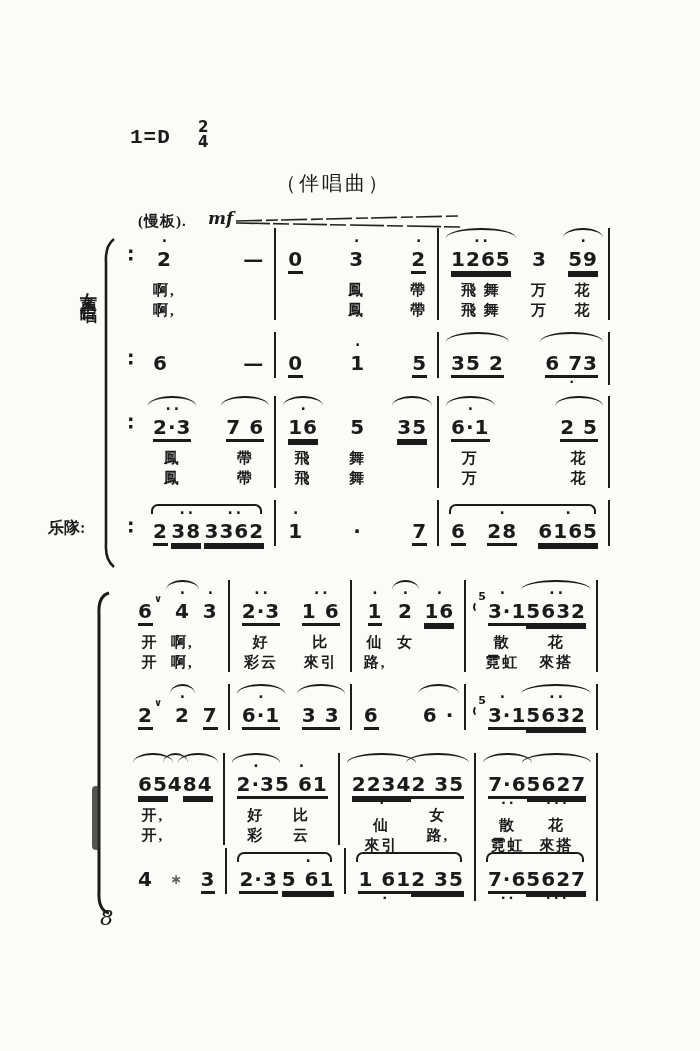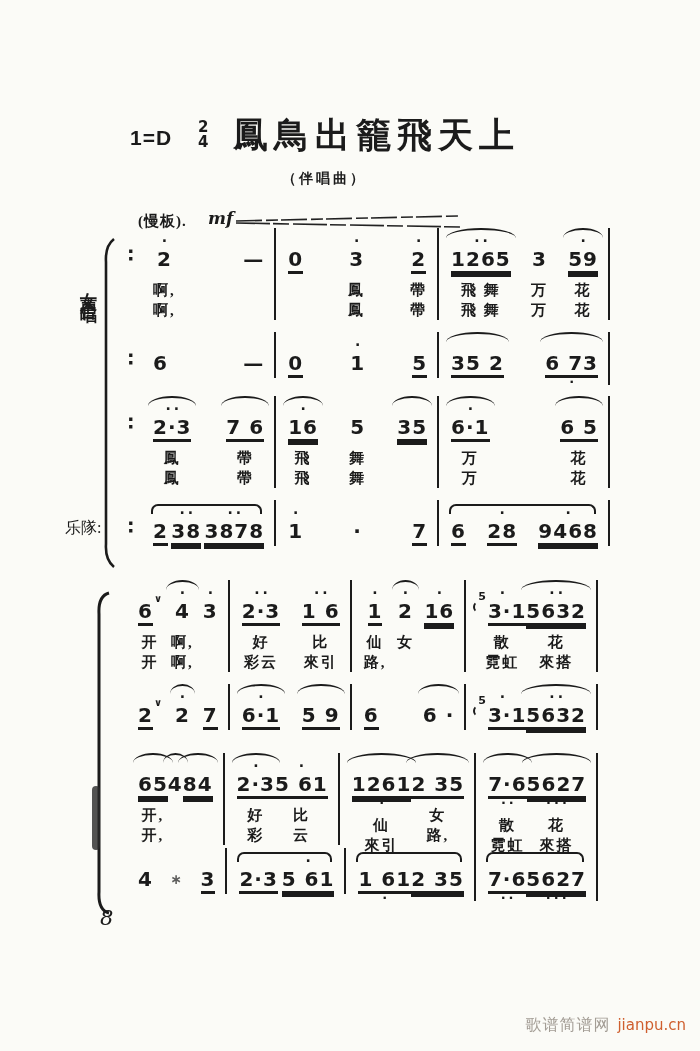--- a/index.html
+++ b/index.html
@@ -1,32 +1,32 @@
 <!DOCTYPE html>
 <html><head>
 <meta charset="utf-8">
 <style>
   html,body{margin:0;padding:0;background:#8a8a8a;}
   #page{position:relative;width:700px;height:1051px;background:#fbfbf7;color:#1b1b1b;
         font-family:"Liberation Serif",serif;overflow:hidden;}
   
   .hdr-key{position:absolute;left:130px;top:126px;font-size:21px;font-weight:700;
-           font-family:Liberation Sans, sans-serif;letter-spacing:1px;}
+           font-family:Liberation Mono, monospace;letter-spacing:1px;}
   .meter{position:absolute;left:198px;top:120px;display:flex;flex-direction:column;align-items:center;
          font-family:"DejaVu Sans",sans-serif;font-weight:700;font-size:15px;line-height:15px;}
   .title{position:absolute;left:233px;top:112px;font-size:35px;font-weight:700;letter-spacing:6px;white-space:nowrap;}
-  .subtitle{position:absolute;left:282px;top:170px;font-size:14px;font-weight:700;letter-spacing:3px;}
+  .subtitle{position:absolute;left:276px;top:170px;font-size:20px;font-weight:400;letter-spacing:3px;}
   .tempo{position:absolute;left:138px;top:212px;font-size:15px;font-weight:700;letter-spacing:1px;}
   .dyn{position:absolute;left:208px;top:208px;font-size:17px;font-weight:700;font-style:italic;
        font-family:"DejaVu Serif",serif;}
   .hairpin{position:absolute;left:234px;top:213px;}
   
   .label-chorus{position:absolute;left:77px;top:278px;writing-mode:vertical-rl;text-orientation:upright;
                 font-size:17px;font-weight:700;letter-spacing:5px;}
-  .label-orch{position:absolute;left:65px;top:518px;font-size:16px;font-weight:400;}
+  .label-orch{position:absolute;left:48px;top:518px;font-size:16px;font-weight:700;}
   .brace{position:absolute;}
   #brace1{left:101px;top:236px;} #brace2{left:94px;top:590px;}
   #brace-smudge{position:absolute;left:92px;top:786px;width:8px;height:64px;background:#2a2a2a;
                 border-radius:4px;opacity:.8;filter:blur(.6px);}
   
   .system{position:absolute;}
   #sys1{left:128px;top:228px;width:482px;height:348px;}
   #sys2{left:126px;top:580px;width:472px;height:336px;}
   .music-line{position:absolute;left:0;right:0;display:flex;align-items:flex-start;}
   #sys1 .l0{top:0px}   #sys1 .l1{top:104px} #sys1 .l2{top:168px} #sys1 .l3{top:272px}
@@ -71,21 +71,20 @@
 </head>
 <body>
 
 <div id="page">
 
   <div class="hdr-key">1=D</div>
   <div class="meter">
     <span>2</span>
     <span>4</span>
   </div>
-  <div class="title">鳳鳥出籠飛天上</div>
   <div class="subtitle">（伴唱曲）</div>
 
   <div class="tempo">(慢板).</div>
   <div class="dyn">mf</div>
   <svg class="hairpin" width="228" height="18">
     <line x1="2" y1="8" x2="226" y2="3" stroke="#222" stroke-width="1.6" stroke-dasharray="26 4 12 3"></line>
     <line x1="2" y1="10" x2="226" y2="14" stroke="#222" stroke-width="1.6" stroke-dasharray="34 3 16 4"></line>
   </svg>
 
   <div class="label-chorus">女声合唱</div>
@@ -299,21 +298,21 @@
               <div class="nrow">
                 <span class="num u1">6·1</span>
               </div>
               <div class="lyr first">万</div>
               <div class="lyr">万</div>
             </div>
             <div class="unit">
               <div class="uarc"></div>
               <div class="da">&nbsp;</div>
               <div class="nrow">
-                <span class="num u1">6 5</span>
+                <span class="num u1">2 5</span>
               </div>
               <div class="lyr first">花</div>
               <div class="lyr">花</div>
             </div>
           </div>
         </div>
         <div class="music-line l3">
           <span class="prefix">∶</span>
           <div class="measure m0">
             <div class="marc"></div>
@@ -328,21 +327,21 @@
               <div class="uarc hidden"></div>
               <div class="da">··</div>
               <div class="nrow">
                 <span class="num u2">38</span>
               </div>
             </div>
             <div class="unit">
               <div class="uarc hidden"></div>
               <div class="da">··</div>
               <div class="nrow">
-                <span class="num u2">3878</span>
+                <span class="num u2">3362</span>
               </div>
             </div>
           </div>
           <div class="measure m1">
             <div class="unit">
               <div class="uarc hidden"></div>
               <div class="da">·</div>
               <div class="nrow">
                 <span class="num">1</span>
               </div>
@@ -375,21 +374,21 @@
               <div class="uarc hidden"></div>
               <div class="da">·</div>
               <div class="nrow">
                 <span class="num u1">28</span>
               </div>
             </div>
             <div class="unit">
               <div class="uarc hidden"></div>
               <div class="da">·</div>
               <div class="nrow">
-                <span class="num u2">9468</span>
+                <span class="num u2">6165</span>
               </div>
             </div>
           </div>
         </div>
       </div>
       <div class="system" id="sys2">
         <div class="music-line l0">
           <div class="measure m0">
             <div class="unit">
               <div class="uarc hidden"></div>
@@ -521,21 +520,21 @@
               <div class="uarc"></div>
               <div class="da">·</div>
               <div class="nrow">
                 <span class="num u1">6·1</span>
               </div>
             </div>
             <div class="unit">
               <div class="uarc"></div>
               <div class="da">&nbsp;</div>
               <div class="nrow">
-                <span class="num u1">5 9</span>
+                <span class="num u1">3 3</span>
               </div>
             </div>
           </div>
           <div class="measure m2">
             <div class="unit">
               <div class="uarc hidden"></div>
               <div class="da">&nbsp;</div>
               <div class="nrow">
                 <span class="num u1">6</span>
               </div>
@@ -614,21 +613,21 @@
               </div>
               <div class="lyr first">比</div>
               <div class="lyr">云</div>
             </div>
           </div>
           <div class="measure m2">
             <div class="unit">
               <div class="uarc"></div>
               <div class="da">&nbsp;</div>
               <div class="nrow">
-                <span class="num u2">1261</span>
+                <span class="num u2">2234</span>
               </div>
               <div class="db">·</div>
               <div class="lyr first">仙</div>
               <div class="lyr">來引</div>
             </div>
             <div class="unit">
               <div class="uarc"></div>
               <div class="da">&nbsp;</div>
               <div class="nrow">
                 <span class="num u1">2 35</span>
@@ -737,16 +736,13 @@
               </div>
               <div class="db">···</div>
             </div>
           </div>
         </div>
       </div>
     </div>
 
   <div class="pageno">8</div>
 
-  <div class="wm">
-    <span class="wm-site">歌谱简谱网</span><span class="wm-url">jianpu.cn</span>
-  </div>
 </div>
 
 </body></html>

